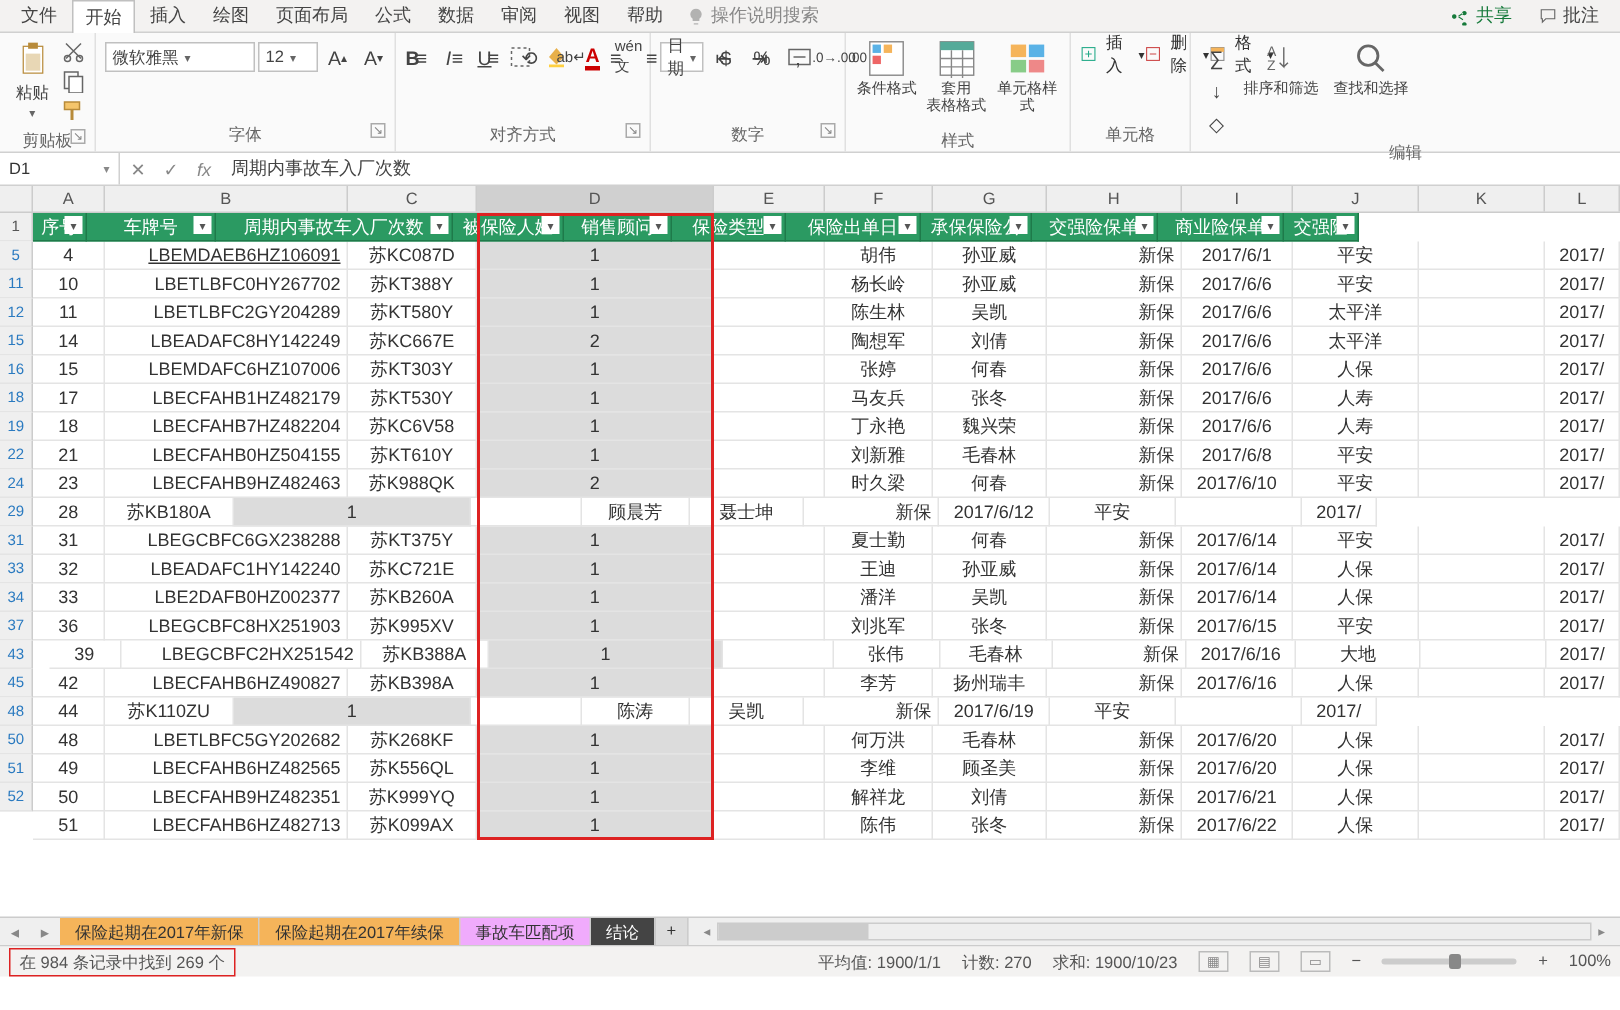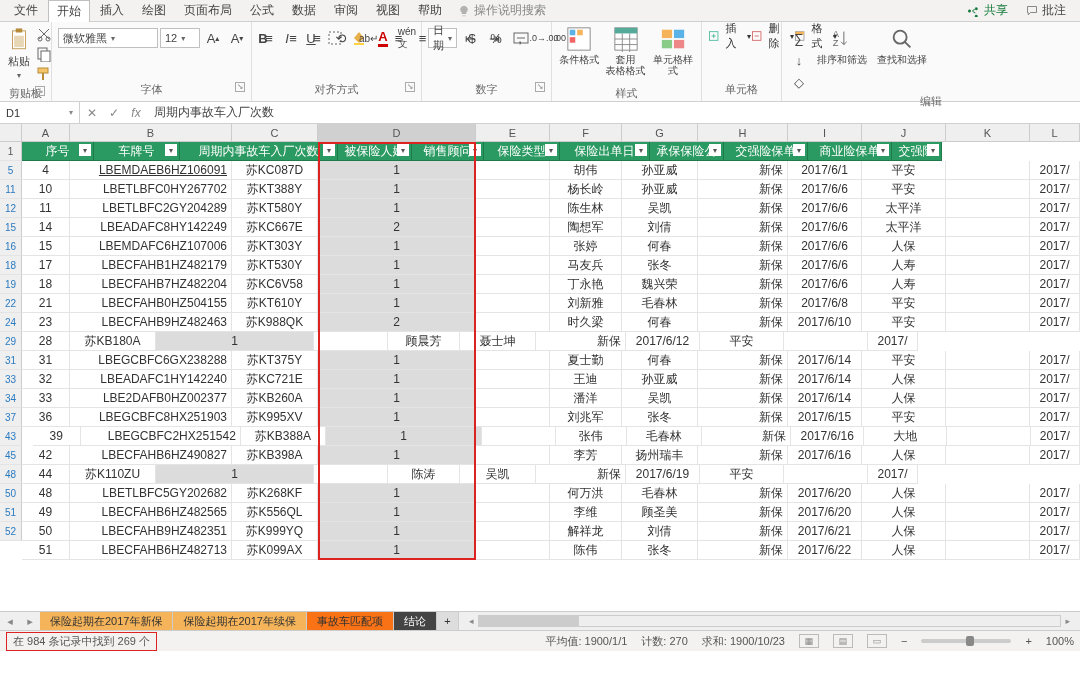--- a/index.html
+++ b/index.html
@@ -50,21 +50,21 @@
   .hdr .filter { position:absolute; right:2px; top:2px; width:12px; height:12px; background:#fff; display:flex; align-items:center; justify-content:center;}
   .hdr .filter::after{content:"▾"; font-size:8px; color:#555;}
   .selcol { background:#dcdcdc; }
   .right { justify-content:flex-end; padding-right:4px;}
   .red-box { position:absolute; border:2px solid #d22; pointer-events:none;}
 
   
   .tabstrip { height:19px; display:flex; align-items:stretch; background:#efefef; border-bottom:1px solid #ccc; font-size:11px;}
   .tabstrip .nav { width:40px; display:flex; align-items:center; justify-content:space-around; color:#888;}
   .sheet-tab { padding:0 10px; display:flex; align-items:center; border-right:1px solid #ccc; background:#ddd; cursor:pointer;}
-  .sheet-tab.active { background:#f97316; }
+  .sheet-tab.active { background:#f0abfc; }
   .tab-orange { background:#f5b45a;} .tab-blue{background:#4a7fc4;color:#fff;} .tab-dark{background:#444;color:#fff;}
   .hscroll { flex:1; display:flex; align-items:center; padding:0 6px;}
   .hscroll .track{flex:1;height:12px;background:#eee;border:1px solid #ccc;position:relative;}
   .hscroll .thumb{position:absolute;left:0;top:0;height:100%;width:100px;background:#ccc;}
 
   
   .statusbar { height:20px; display:flex; align-items:center; background:#f3f2f1; font-size:11px; color:#555; padding:0 6px; gap:14px;}
   .statusbar .spacer{flex:1;}
   .statusbar .red-frame { border:1px solid #d22; padding:1px 6px;}
   .viewbtn{width:20px;height:14px;border:1px solid #bbb;display:flex;align-items:center;justify-content:center;font-size:9px;color:#888;cursor:pointer;}
@@ -101,21 +101,21 @@
   <span class="right-item" style="color:#444">
     <svg class="ico" viewBox="0 0 16 16">
         <path fill="none" stroke="#666" d="M2 2h12v8H6l-3 3V10H2z"></path>
       </svg>
     <span>批注</span>
   </span>
 </div>
 
 <div class="ribbon">
 
-  <div class="rgroup" style="width:52px">
+  <div class="rgroup" style="width:64px">
     <div class="controls">
       <div class="bigbtn">
         <svg viewBox="0 0 32 32">
             <rect x="8" y="6" width="16" height="22" fill="#fff" stroke="#b88b3a"></rect>
             <rect x="12" y="3" width="8" height="5" fill="#b88b3a"></rect>
             <rect x="10" y="12" width="12" height="14" fill="#e8d7b5"></rect>
           </svg>
         <span>粘贴</span>
         <span style="font-size:8px;color:#666">▾</span>
       </div>
@@ -360,21 +360,21 @@
       <div class="rh" style="color: rgb(42, 122, 192); height: 19px;">37</div>
       <div class="rh" style="color: rgb(42, 122, 192); height: 19px;">43</div>
       <div class="rh" style="color: rgb(42, 122, 192); height: 19px;">45</div>
       <div class="rh" style="color: rgb(42, 122, 192); height: 19px;">48</div>
       <div class="rh" style="color: rgb(42, 122, 192); height: 19px;">50</div>
       <div class="rh" style="color: rgb(42, 122, 192); height: 19px;">51</div>
       <div class="rh" style="color: rgb(42, 122, 192); height: 19px;">52</div>
     </div>
   <div class="cells" id="cells">
       <div class="row">
-        <div class="cell hdr" style="width: 72px;">序号<span class="filter"></span></div>
+        <div class="cell hdr" style="width: 36px;">序号<span class="filter"></span></div>
         <div class="cell hdr" style="width: 86px;">车牌号<span class="filter"></span></div>
         <div class="cell hdr" style="width: 158px;">周期内事故车入厂次数<span class="filter"></span></div>
         <div class="cell hdr" style="width: 74px;">被保险人姓<span class="filter"></span></div>
         <div class="cell hdr" style="width: 72px;">销售顾问<span class="filter"></span></div>
         <div class="cell hdr" style="width: 76px;">保险类型<span class="filter"></span></div>
         <div class="cell hdr" style="width: 90px;">保险出单日<span class="filter"></span></div>
         <div class="cell hdr" style="width: 74px;">承保保险公<span class="filter"></span></div>
         <div class="cell hdr" style="width: 84px;">交强险保单<span class="filter"></span></div>
         <div class="cell hdr" style="width: 84px;">商业险保单<span class="filter"></span></div>
         <div class="cell hdr" style="width: 50px;">交强险<span class="filter"></span></div>

